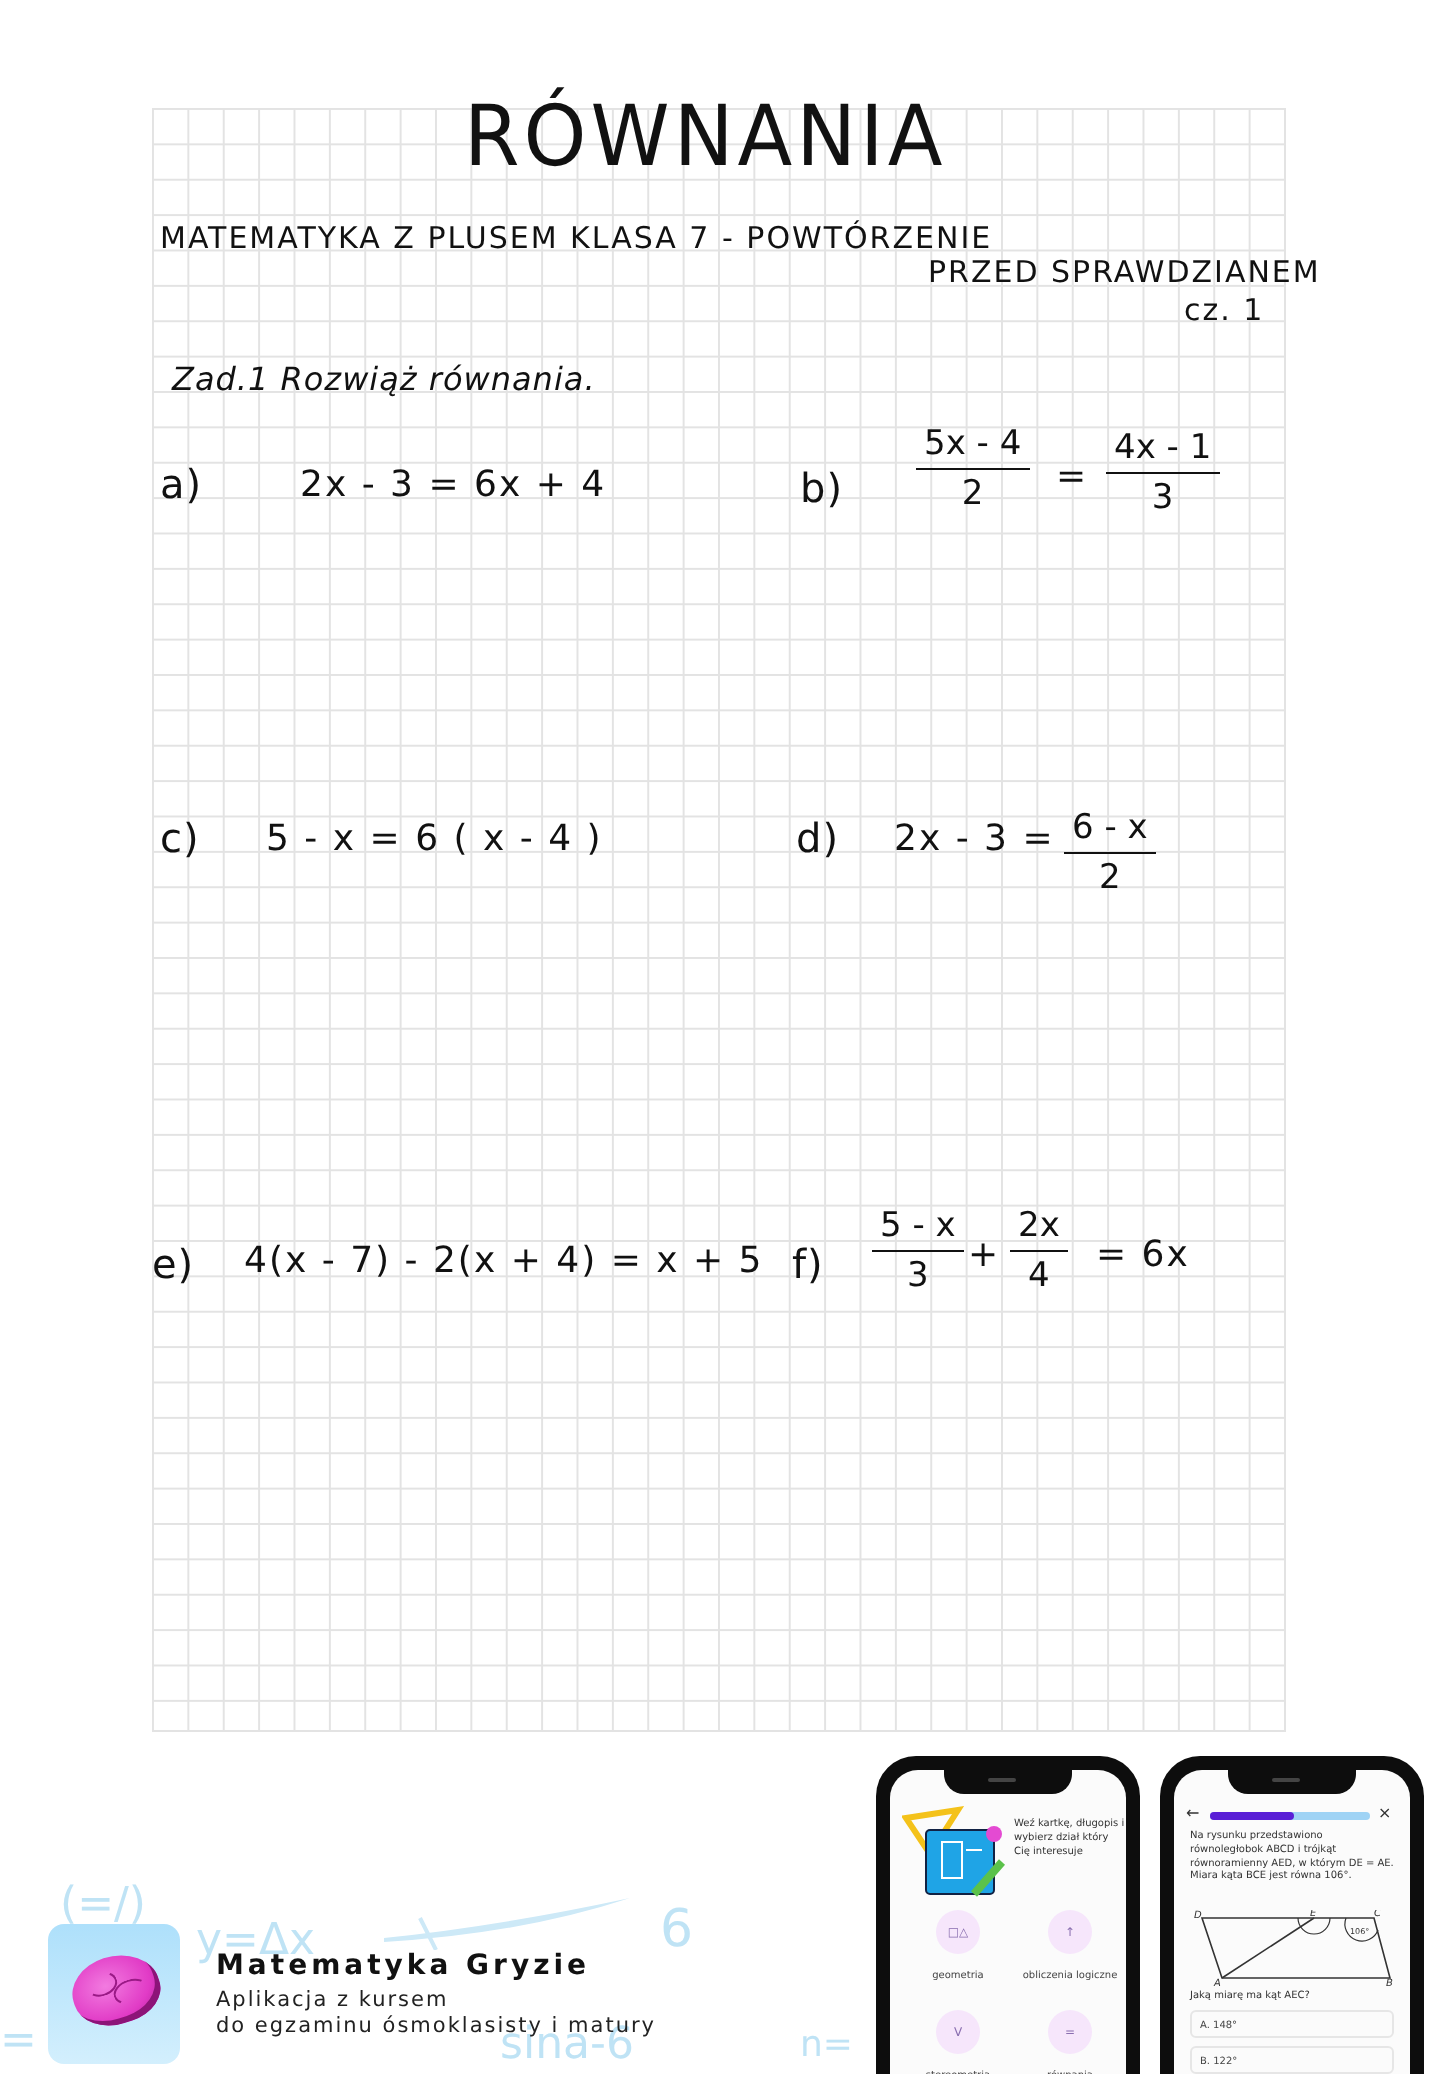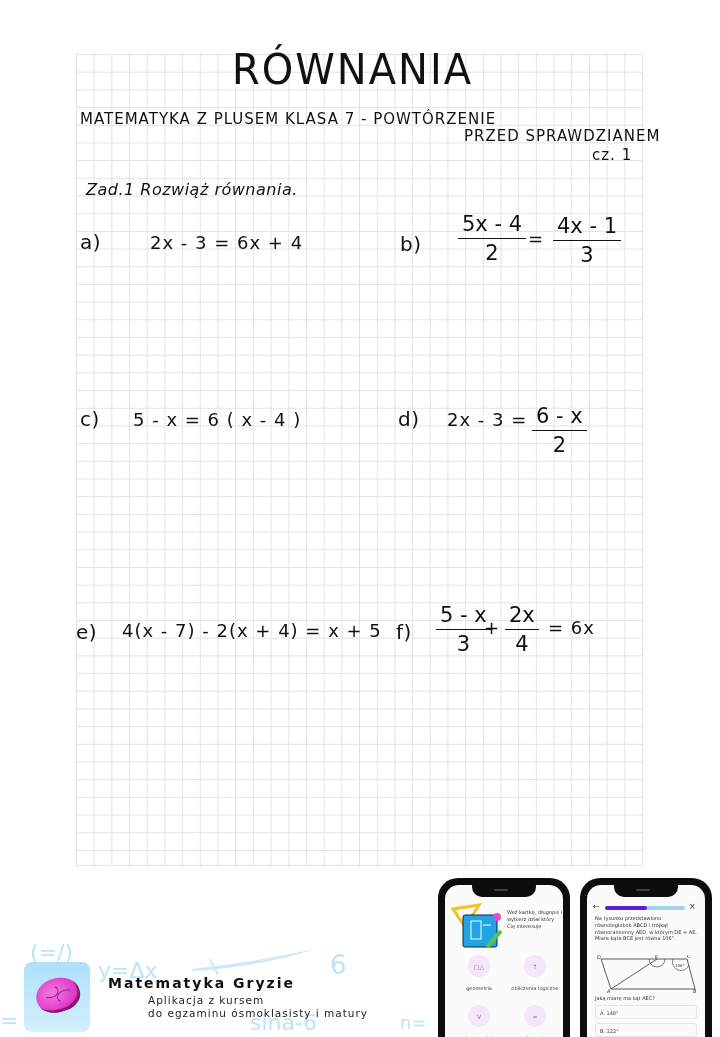--- a/index.html
+++ b/index.html
@@ -15,38 +15,38 @@
     background-size: 17.7px 17.7px;
     border-right: 1px solid #e3e3e3; border-bottom: 1px solid #e3e3e3;
   }
   .hw { position: absolute; font-family: "DejaVu Sans", sans-serif; color: #111; white-space: nowrap; letter-spacing: 0.5px; }
   .title { left: 232px; top: 46px; font-size: 40px; font-weight: 400; letter-spacing: 2px; transform: scaleY(1.05); }
   .subtitle { font-size: 15px; letter-spacing: 1px; }
   .task { font-size: 16px; font-style: italic; }
   .label { font-size: 20px; }
   .eq { font-size: 18px; letter-spacing: 1px; }
 
-  .frac { position: absolute; display: inline-flex; flex-direction: column; align-items: center; font-size: 21px; }
+  .frac { position: absolute; display: inline-flex; flex-direction: column; align-items: center; font-size: 17px; }
   .frac .num { padding: 0 4px 2px; border-bottom: 1.6px solid #111; }
   .frac .den { padding-top: 2px; }
 
   
   .doodle { position: absolute; color: #bfe3f5; font-family: "DejaVu Sans", sans-serif; font-size: 26px; }
   .logo-box {
     position: absolute; left: 24px; top: 962px; width: 66px; height: 70px; border-radius: 8px;
     background: linear-gradient(180deg, #aee0fb 0%, #d3effd 100%);
   }
   .brain { position: absolute; left: 12px; top: 16px; width: 44px; height: 34px; border-radius: 50% 55% 45% 50%;
     background: radial-gradient(ellipse at 40% 40%, #f27be0 0%, #e13bc6 60%, #a81a90 100%);
     transform: rotate(-18deg); box-shadow: inset -2px -3px 0 #8c1478; }
   .brain::before, .brain::after { content: ""; position: absolute; border: 1.5px solid #9a1a86; border-radius: 50%; }
   .brain::before { left: 8px; top: 6px; width: 14px; height: 10px; border-color: transparent #9a1a86 #9a1a86 transparent; }
   .brain::after { left: 20px; top: 14px; width: 16px; height: 10px; border-color: #9a1a86 transparent transparent #9a1a86; }
   .brand-name { position: absolute; left: 108px; top: 975px; font-size: 14px; font-weight: bold; letter-spacing: 2px; color: #111; font-family: "DejaVu Sans", sans-serif; }
-  .brand-sub { position: absolute; left: 108px; font-size: 10.5px; letter-spacing: 1px; color: #222; font-family: "DejaVu Sans", sans-serif; margin-left: 40px; }
+  .brand-sub { position: absolute; left: 108px; font-size: 10.5px; letter-spacing: 1px; color: #222; font-family: "DejaVu Sans", sans-serif; }
 
   .phone { position: absolute; top: 878px; width: 132px; height: 180px; background: #0d0d0d; border-radius: 20px; padding: 7px; }
   .phone .screen { width: 100%; height: 100%; background: #fbfbfb; border-radius: 14px; position: relative; overflow: hidden; }
   .notch { position: absolute; left: 50%; top: 0; transform: translateX(-50%); width: 64px; height: 12px; background: #0d0d0d; border-radius: 0 0 10px 10px; }
   .notch::after { content: ""; position: absolute; left: 22px; top: 4px; width: 14px; height: 2px; background: #444; border-radius: 1px; }
   .ph-text { position: absolute; font-size: 5px; color: #333; line-height: 1.35; font-family: "DejaVu Sans", sans-serif; }
   .cat { position: absolute; display: flex; flex-direction: column; align-items: center; width: 56px; }
   .cat .bubble { width: 22px; height: 22px; border-radius: 50%; background: #f6e6fb; font-size: 6px; color: #8a6fb0; display: flex; align-items: center; justify-content: center; }
   .cat .cl { font-size: 5px; color: #444; margin-top: 8px; }
   .progress { position: absolute; left: 18px; top: 21px; width: 80px; height: 4px; border-radius: 2px; background: #9fd3f5; }

